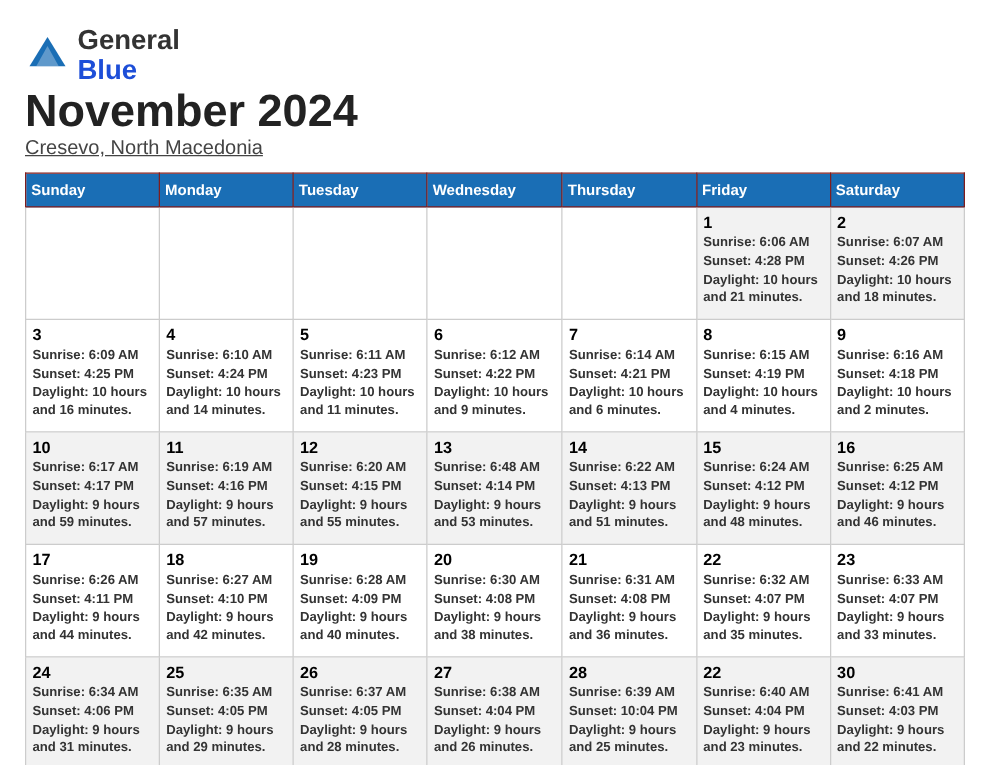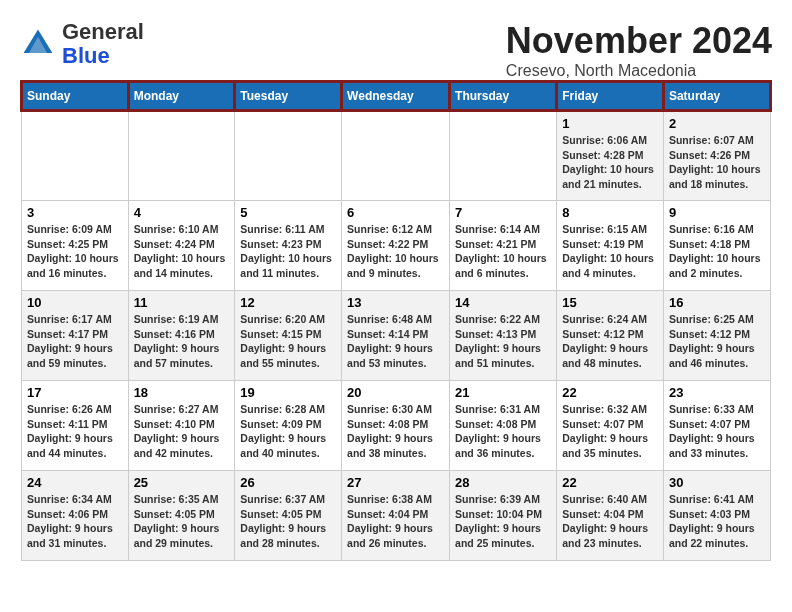--- a/index.html
+++ b/index.html
@@ -7,20 +7,22 @@
       font-family: Arial, sans-serif;
       background: #fff;
       width: 792px;
       min-height: 612px;
       padding: 20px;
     }
     .header-area {
       display: flex;
       justify-content: space-between;
       align-items: flex-start;
+      margin-bottom: 10px;
+      flex-direction: column;
     }
     .logo {
       display: flex;
       align-items: center;
       gap: 6px;
     }
     .logo-text {
       font-size: 22px;
       font-weight: bold;
       line-height: 1.1;
@@ -35,36 +37,37 @@
       text-align: left;
     }
     .month-title {
       font-size: 36px;
       font-weight: bold;
       color: #222;
     }
     .location {
       font-size: 16px;
       color: #444;
+      text-decoration: underline;
     }
     table {
       width: 100%;
       border-collapse: collapse;
       font-size: 11px;
     }
     thead tr {
       background-color: #1a6eb5;
       color: #fff;
     }
     thead th {
       padding: 6px 4px;
       text-align: left;
       font-weight: bold;
       font-size: 12px;
-      border: 3px solid #7f1d1d;
+      border: 1px solid #7f1d1d;
     }
     tbody tr {
       vertical-align: top;
     }
     tbody td {
       border: 1px solid #ccc;
       padding: 4px 5px;
       height: 90px;
       width: 110px;
     }

